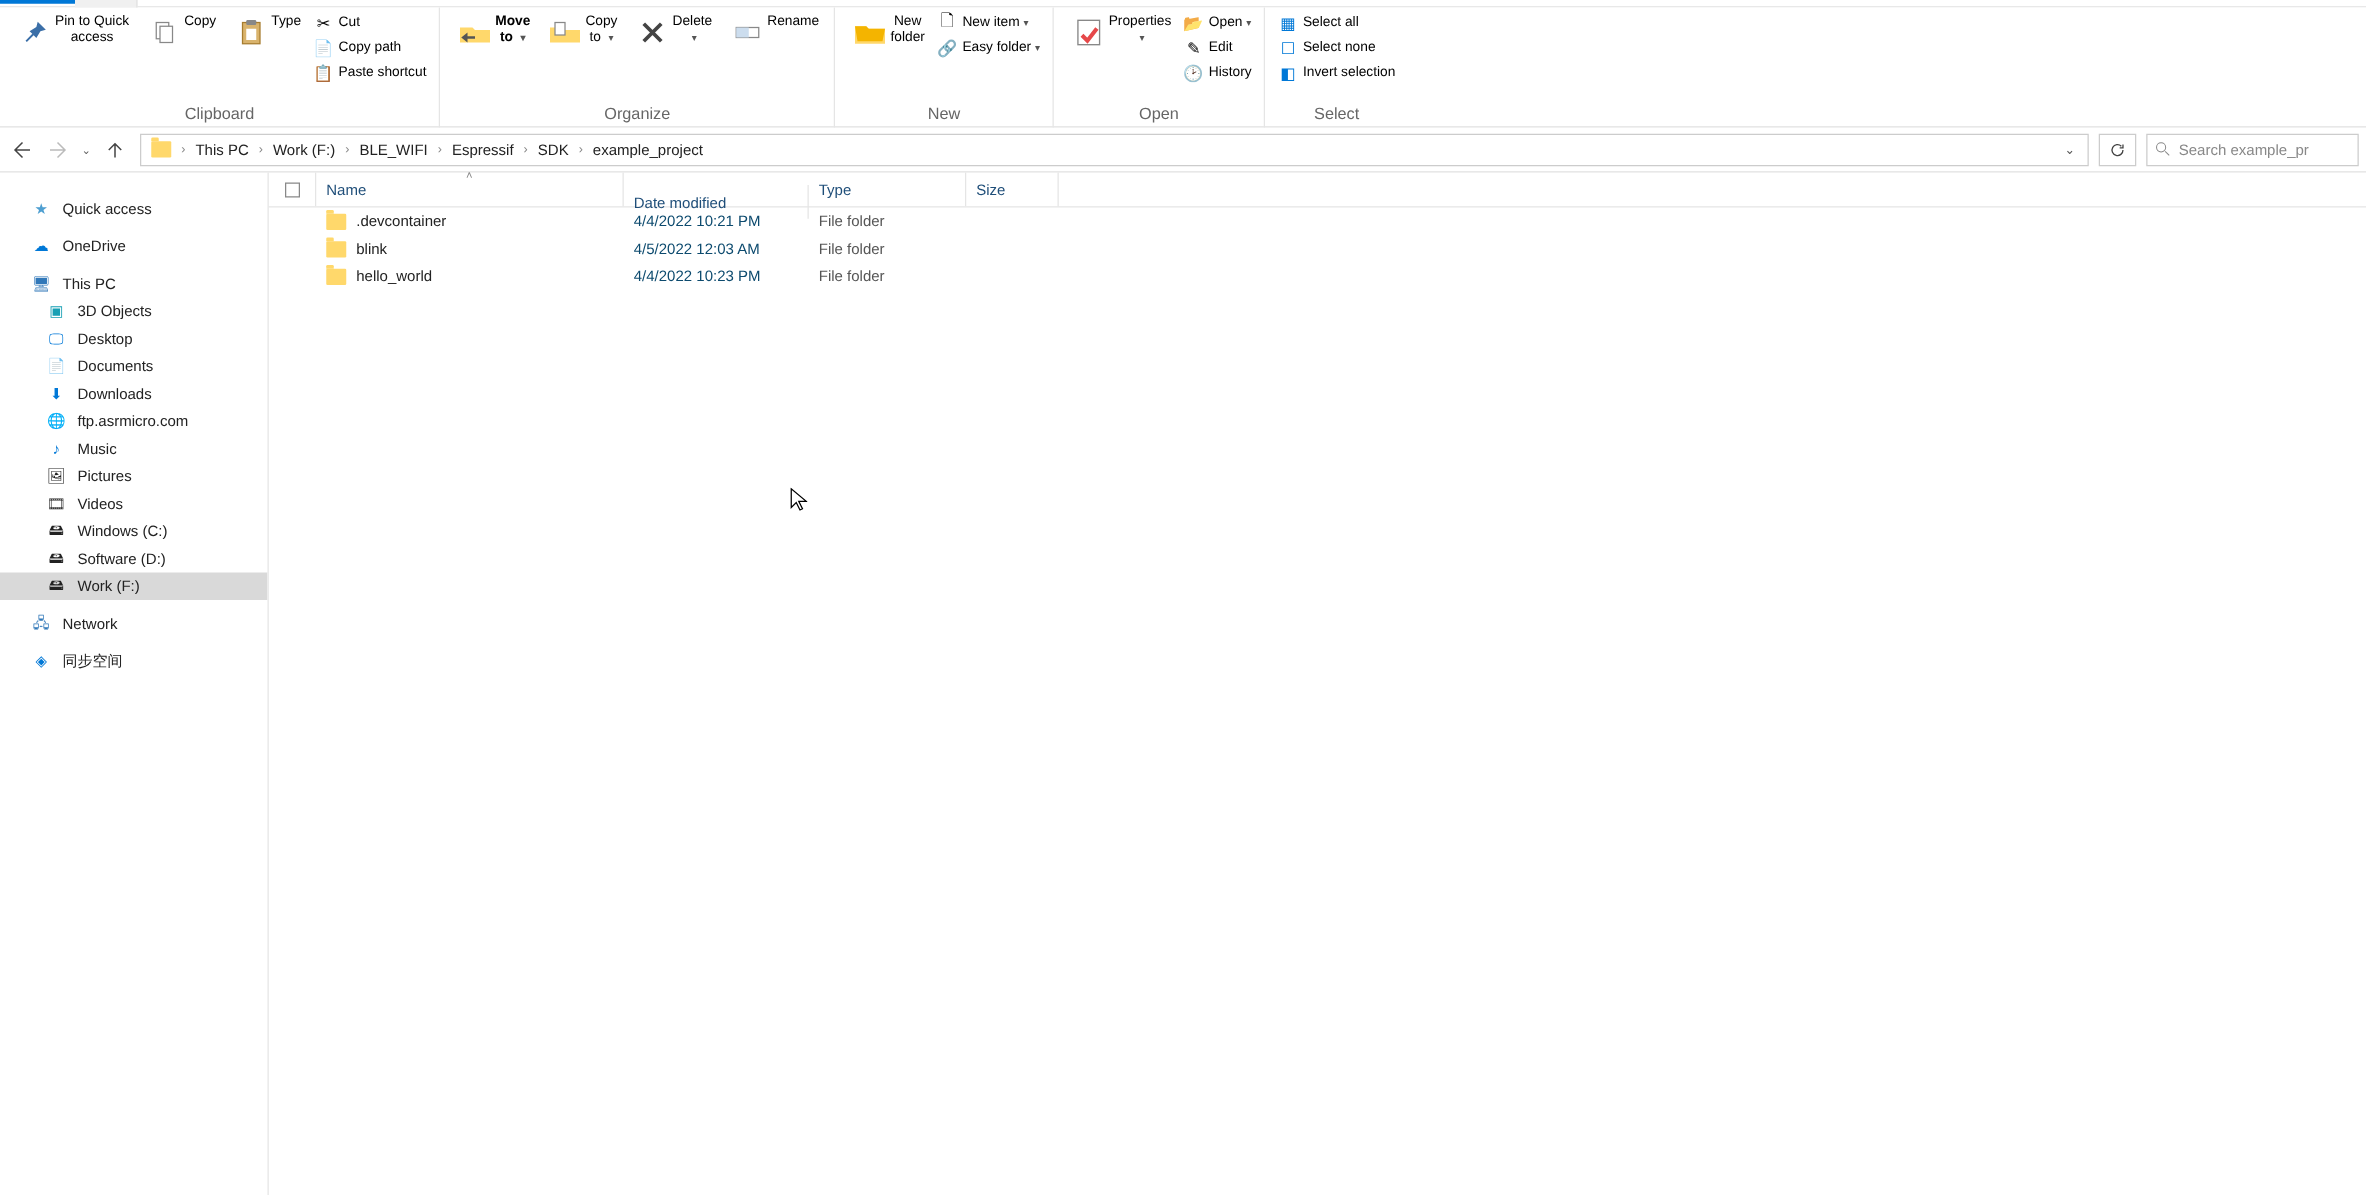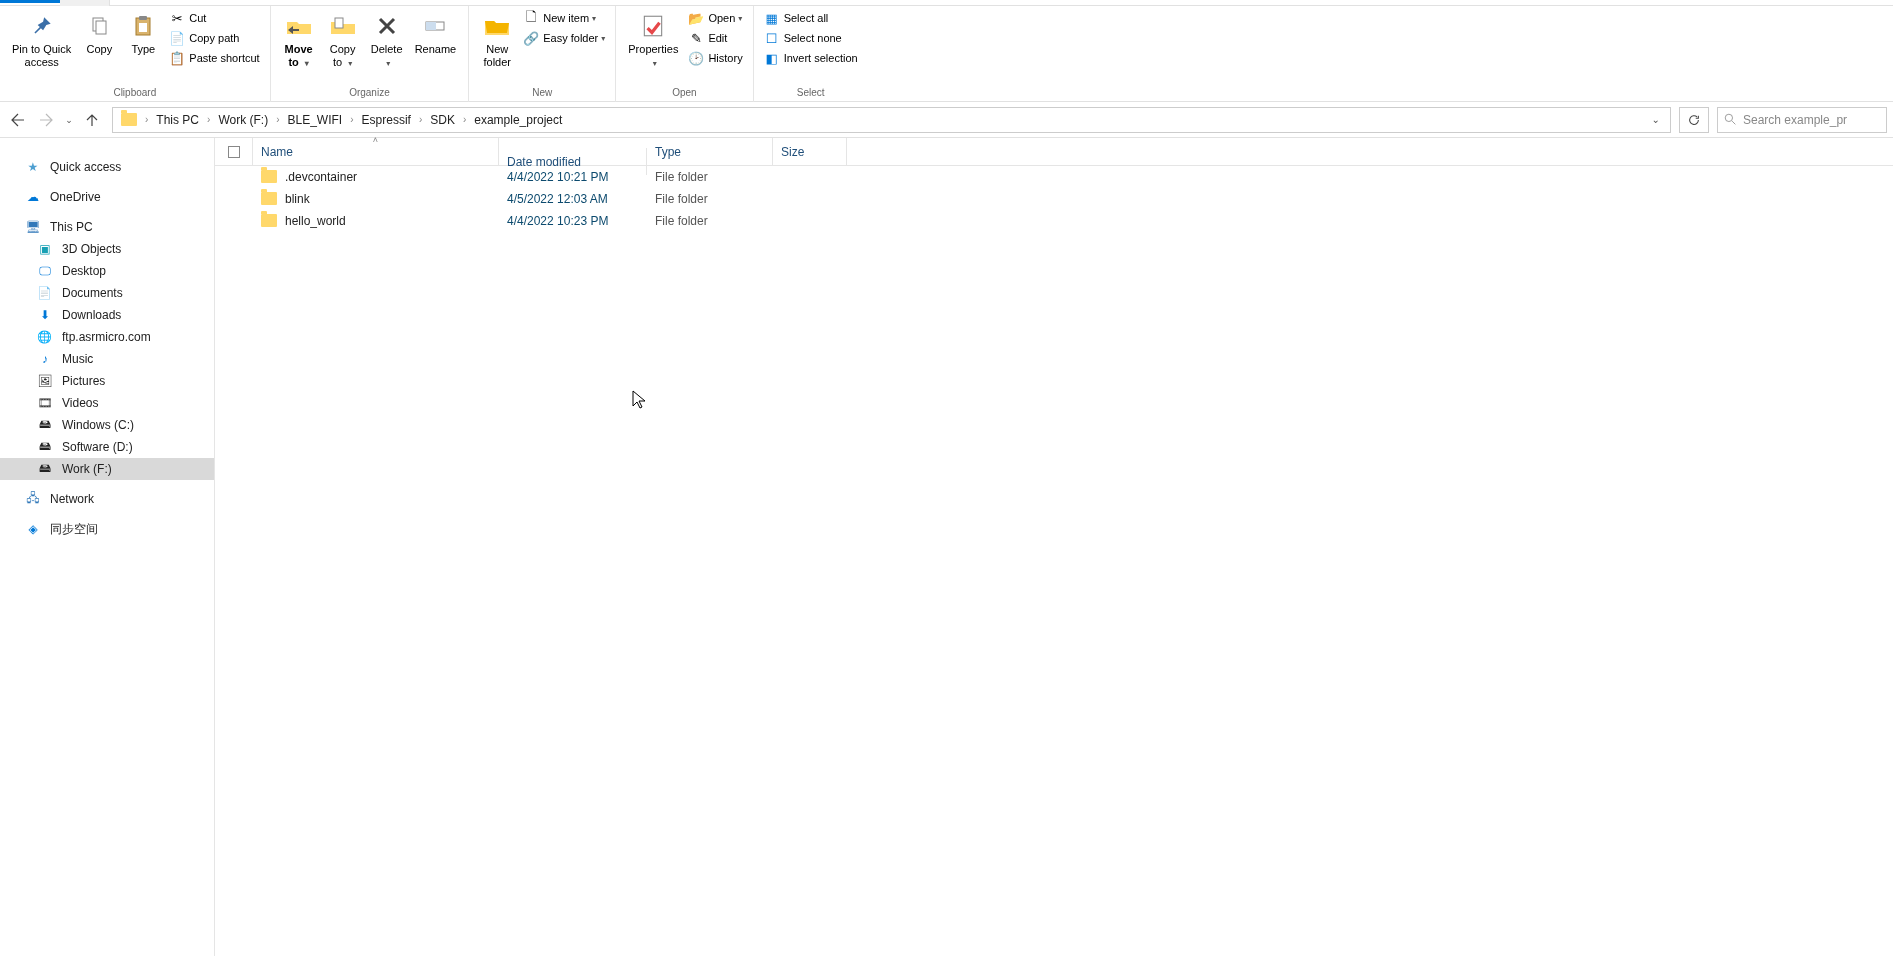--- a/index.html
+++ b/index.html
@@ -7,22 +7,22 @@
 
 
 .tab-strip { height: 6px; display: flex; border-bottom: 1px solid #e1e1e1; }
 .tab-selected { width: 60px; background: #0078d7; height: 3px; }
 .tab-rest { width: 50px; border-right: 1px solid #e1e1e1; height: 6px; background: #f0f0f0; }
 
 
 .ribbon { height: 96px; border-bottom: 1px solid #e1e1e1; display: flex; background: #fff; }
 .ribbon-group { display: flex; flex-direction: column; padding: 2px 6px 0 6px; border-right: 1px solid #e5e5e5; height: 96px; }
 .ribbon-group-body { display: flex; flex: 1; align-items: flex-start; }
-.ribbon-group-label { text-align: center; font-size: 10px; color: #666; padding: 2px 0 4px 0; }
-.big-btn { display: flex; flex-direction: column; align-items: center; justify-content: flex-start; padding: 2px 6px; cursor: default; min-width: 40px; }
+.ribbon-group-label { text-align: center; font-size: 13px; color: #666; padding: 2px 0 4px 0; }
+.big-btn { display: flex; flex-direction: row; justify-content: flex-start; padding: 2px 6px; cursor: default; min-width: 40px; }
 .big-btn .icon { width: 32px; height: 32px; display: flex; align-items: center; justify-content: center; font-size: 24px; }
 .big-btn .lbl { font-size: 11px; text-align: center; line-height: 13px; margin-top: 1px; color: #000; }
 .small-row { display: flex; align-items: center; padding: 1px 4px; font-size: 11px; min-height: 20px; cursor: default; }
 .small-row .sicon { width: 16px; height: 16px; display: flex; align-items: center; justify-content: center; margin-right: 4px; font-size: 13px; }
 .small-col { display: flex; flex-direction: column; justify-content: flex-start; }
 .drop-caret { font-size: 8px; margin-left: 3px; color: #555; }
 
 
 .nav-bar { height: 36px; border-bottom: 1px solid #e1e1e1; display: flex; align-items: center; padding: 0 6px; gap: 4px; }
 .nav-btn { width: 24px; height: 24px; display: flex; align-items: center; justify-content: center; color: #555; }
@@ -50,21 +50,21 @@
 .col-name { width: 246px; position: relative; }
 .col-date { width: 148px; margin-top: 20px; }
 .col-type { width: 126px; }
 .col-size { width: 74px; }
 .sort-caret { position: absolute; top: -3px; left: 50%; transform: translateX(-50%); font-size: 9px; color: #888; }
 .checkbox { width: 12px; height: 12px; border: 1px solid #888; }
 
 .file-row { display: flex; align-items: center; height: 22px; font-size: 12px; color: #222; }
 .file-row .fcell { padding: 0 8px; }
 .fc-check { width: 38px; }
-.fc-name { width: 246px; display: flex; }
+.fc-name { width: 246px; display: flex; align-items: center; }
 .fc-date { width: 148px; color: #0c4a6e; }
 .fc-type { width: 126px; color: #555; }
 .fc-size { width: 74px; }
 .folder-icon { width: 16px; height: 13px; background: #ffd86b; border-radius: 1px; margin-right: 8px; position: relative; }
 .folder-icon::before { content:''; position:absolute; top:-3px; left:0; width:6px; height:3px; background:#ffd86b; border-radius:1px 1px 0 0; }
 
 
 .cursor { position: absolute; left: 632px; top: 390px; font-size: 14px; pointer-events: none; }
 
 

